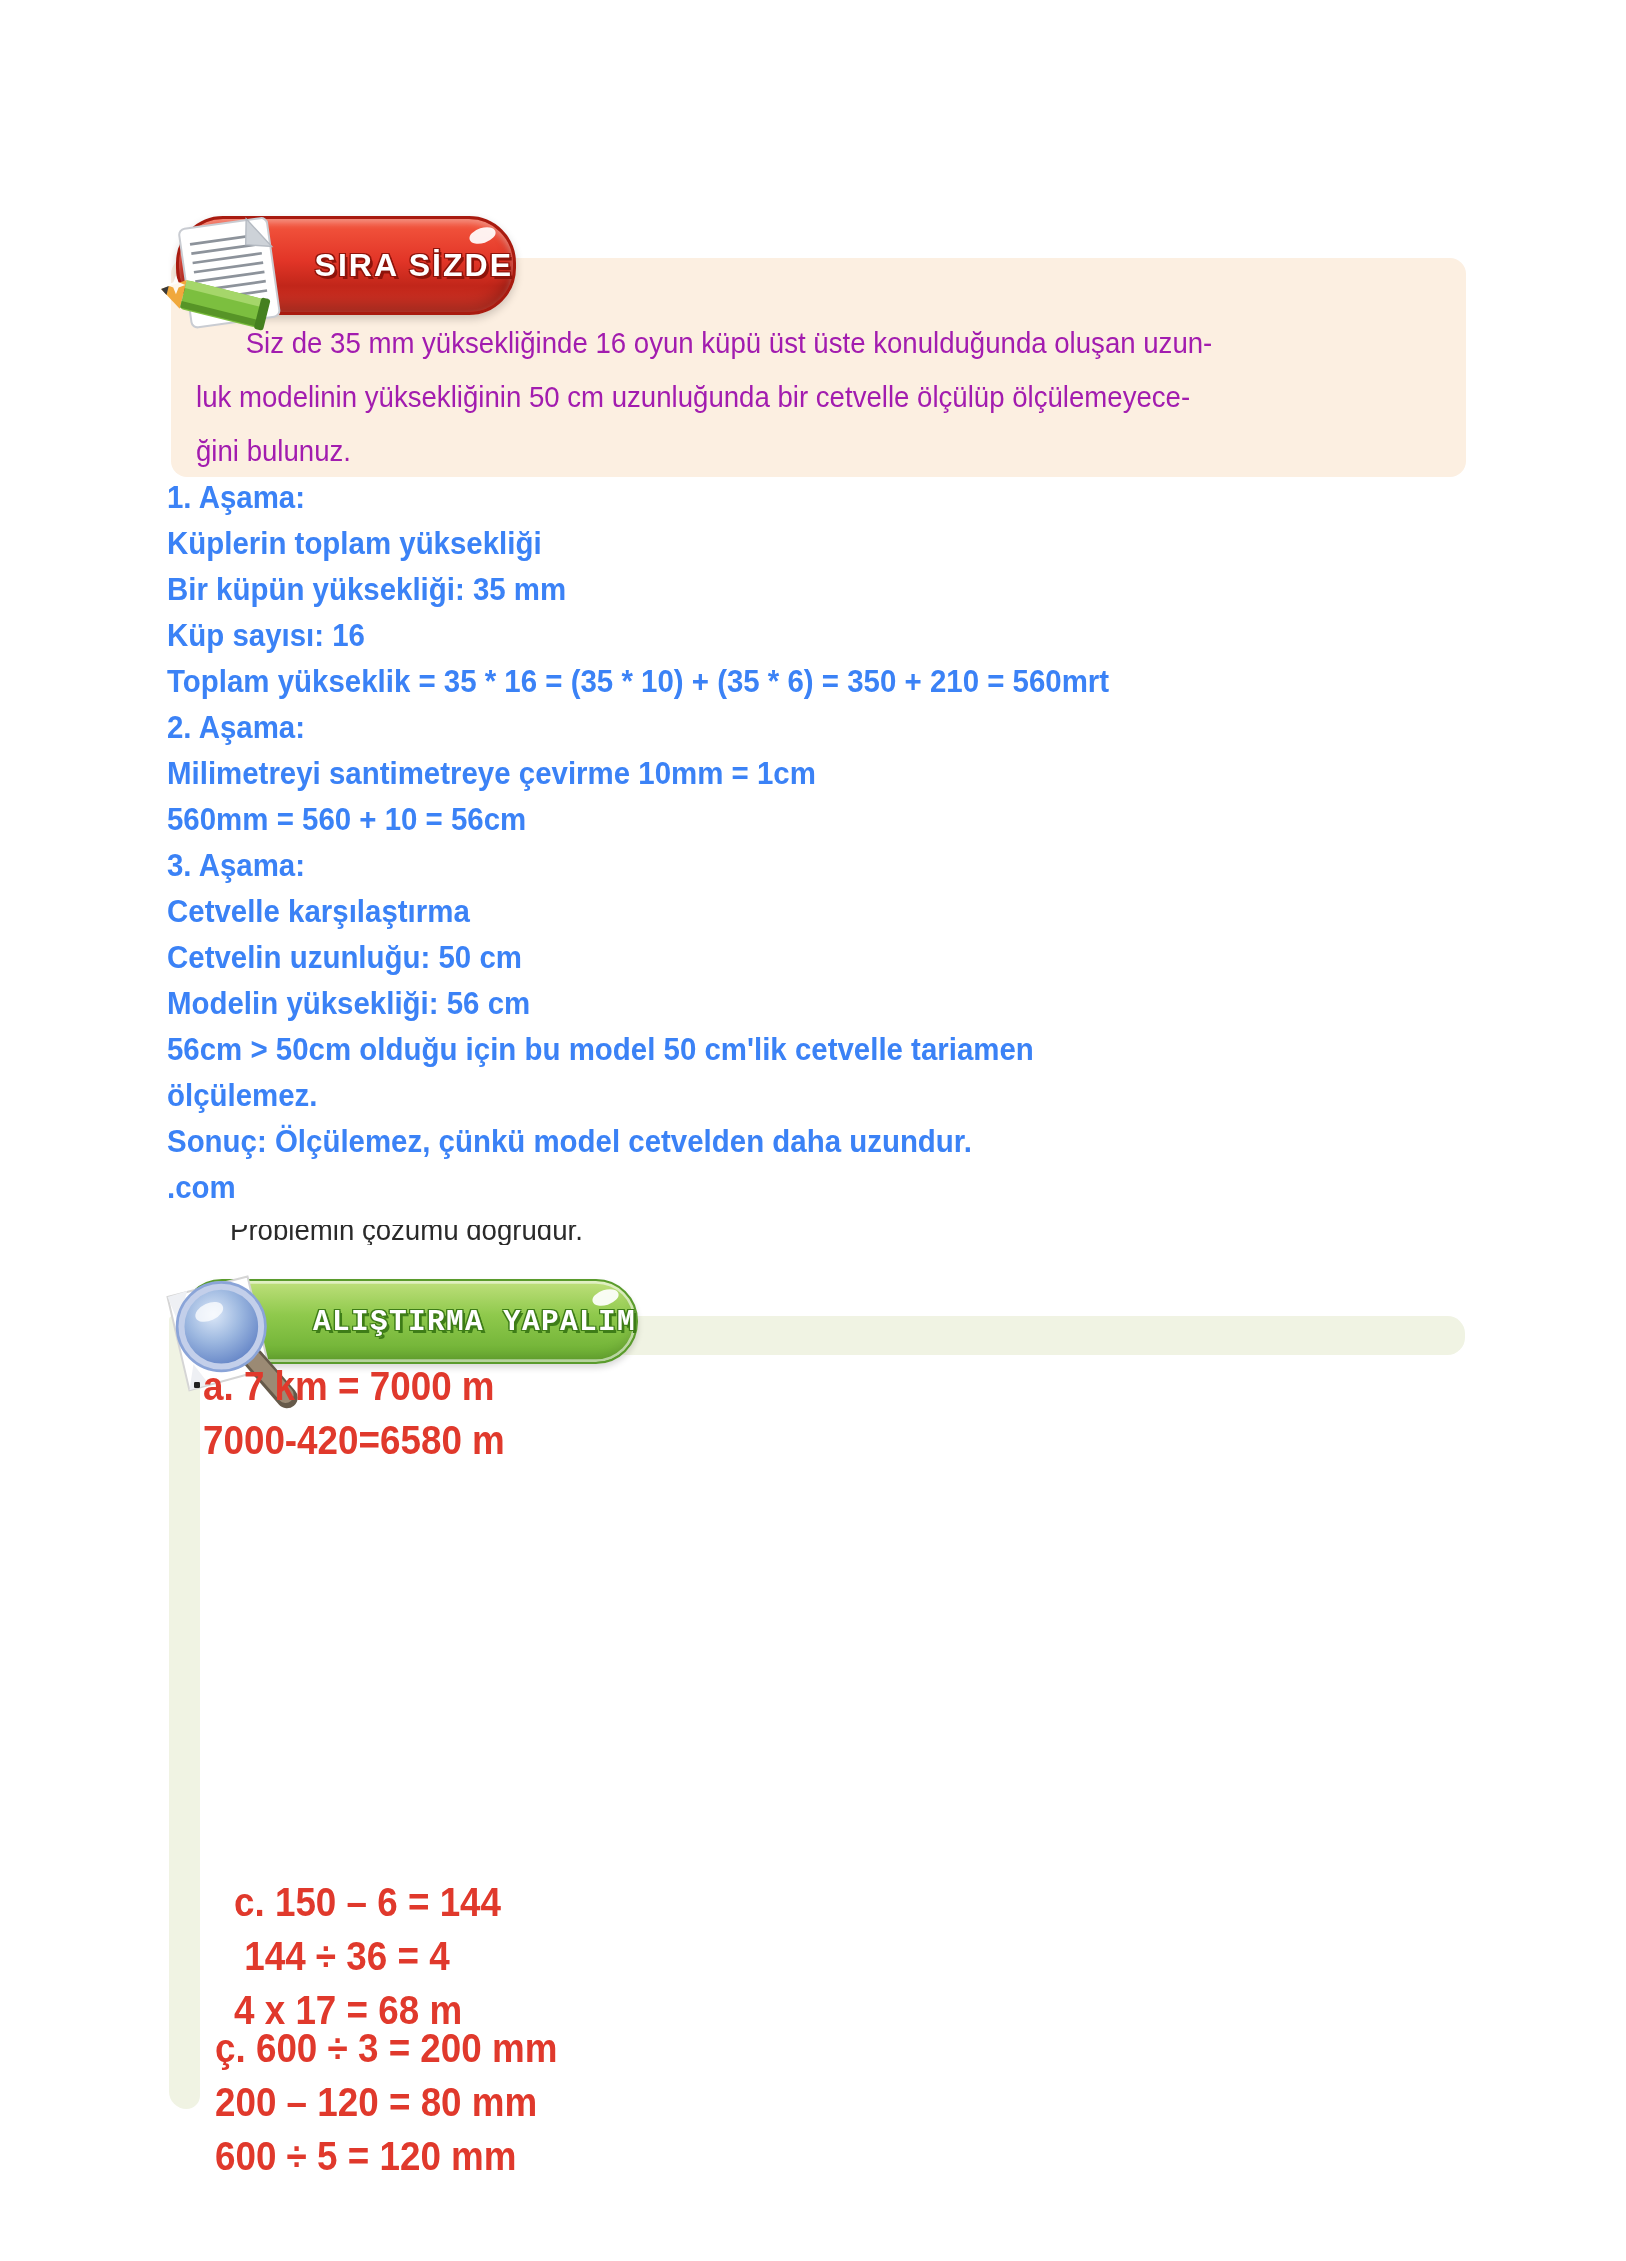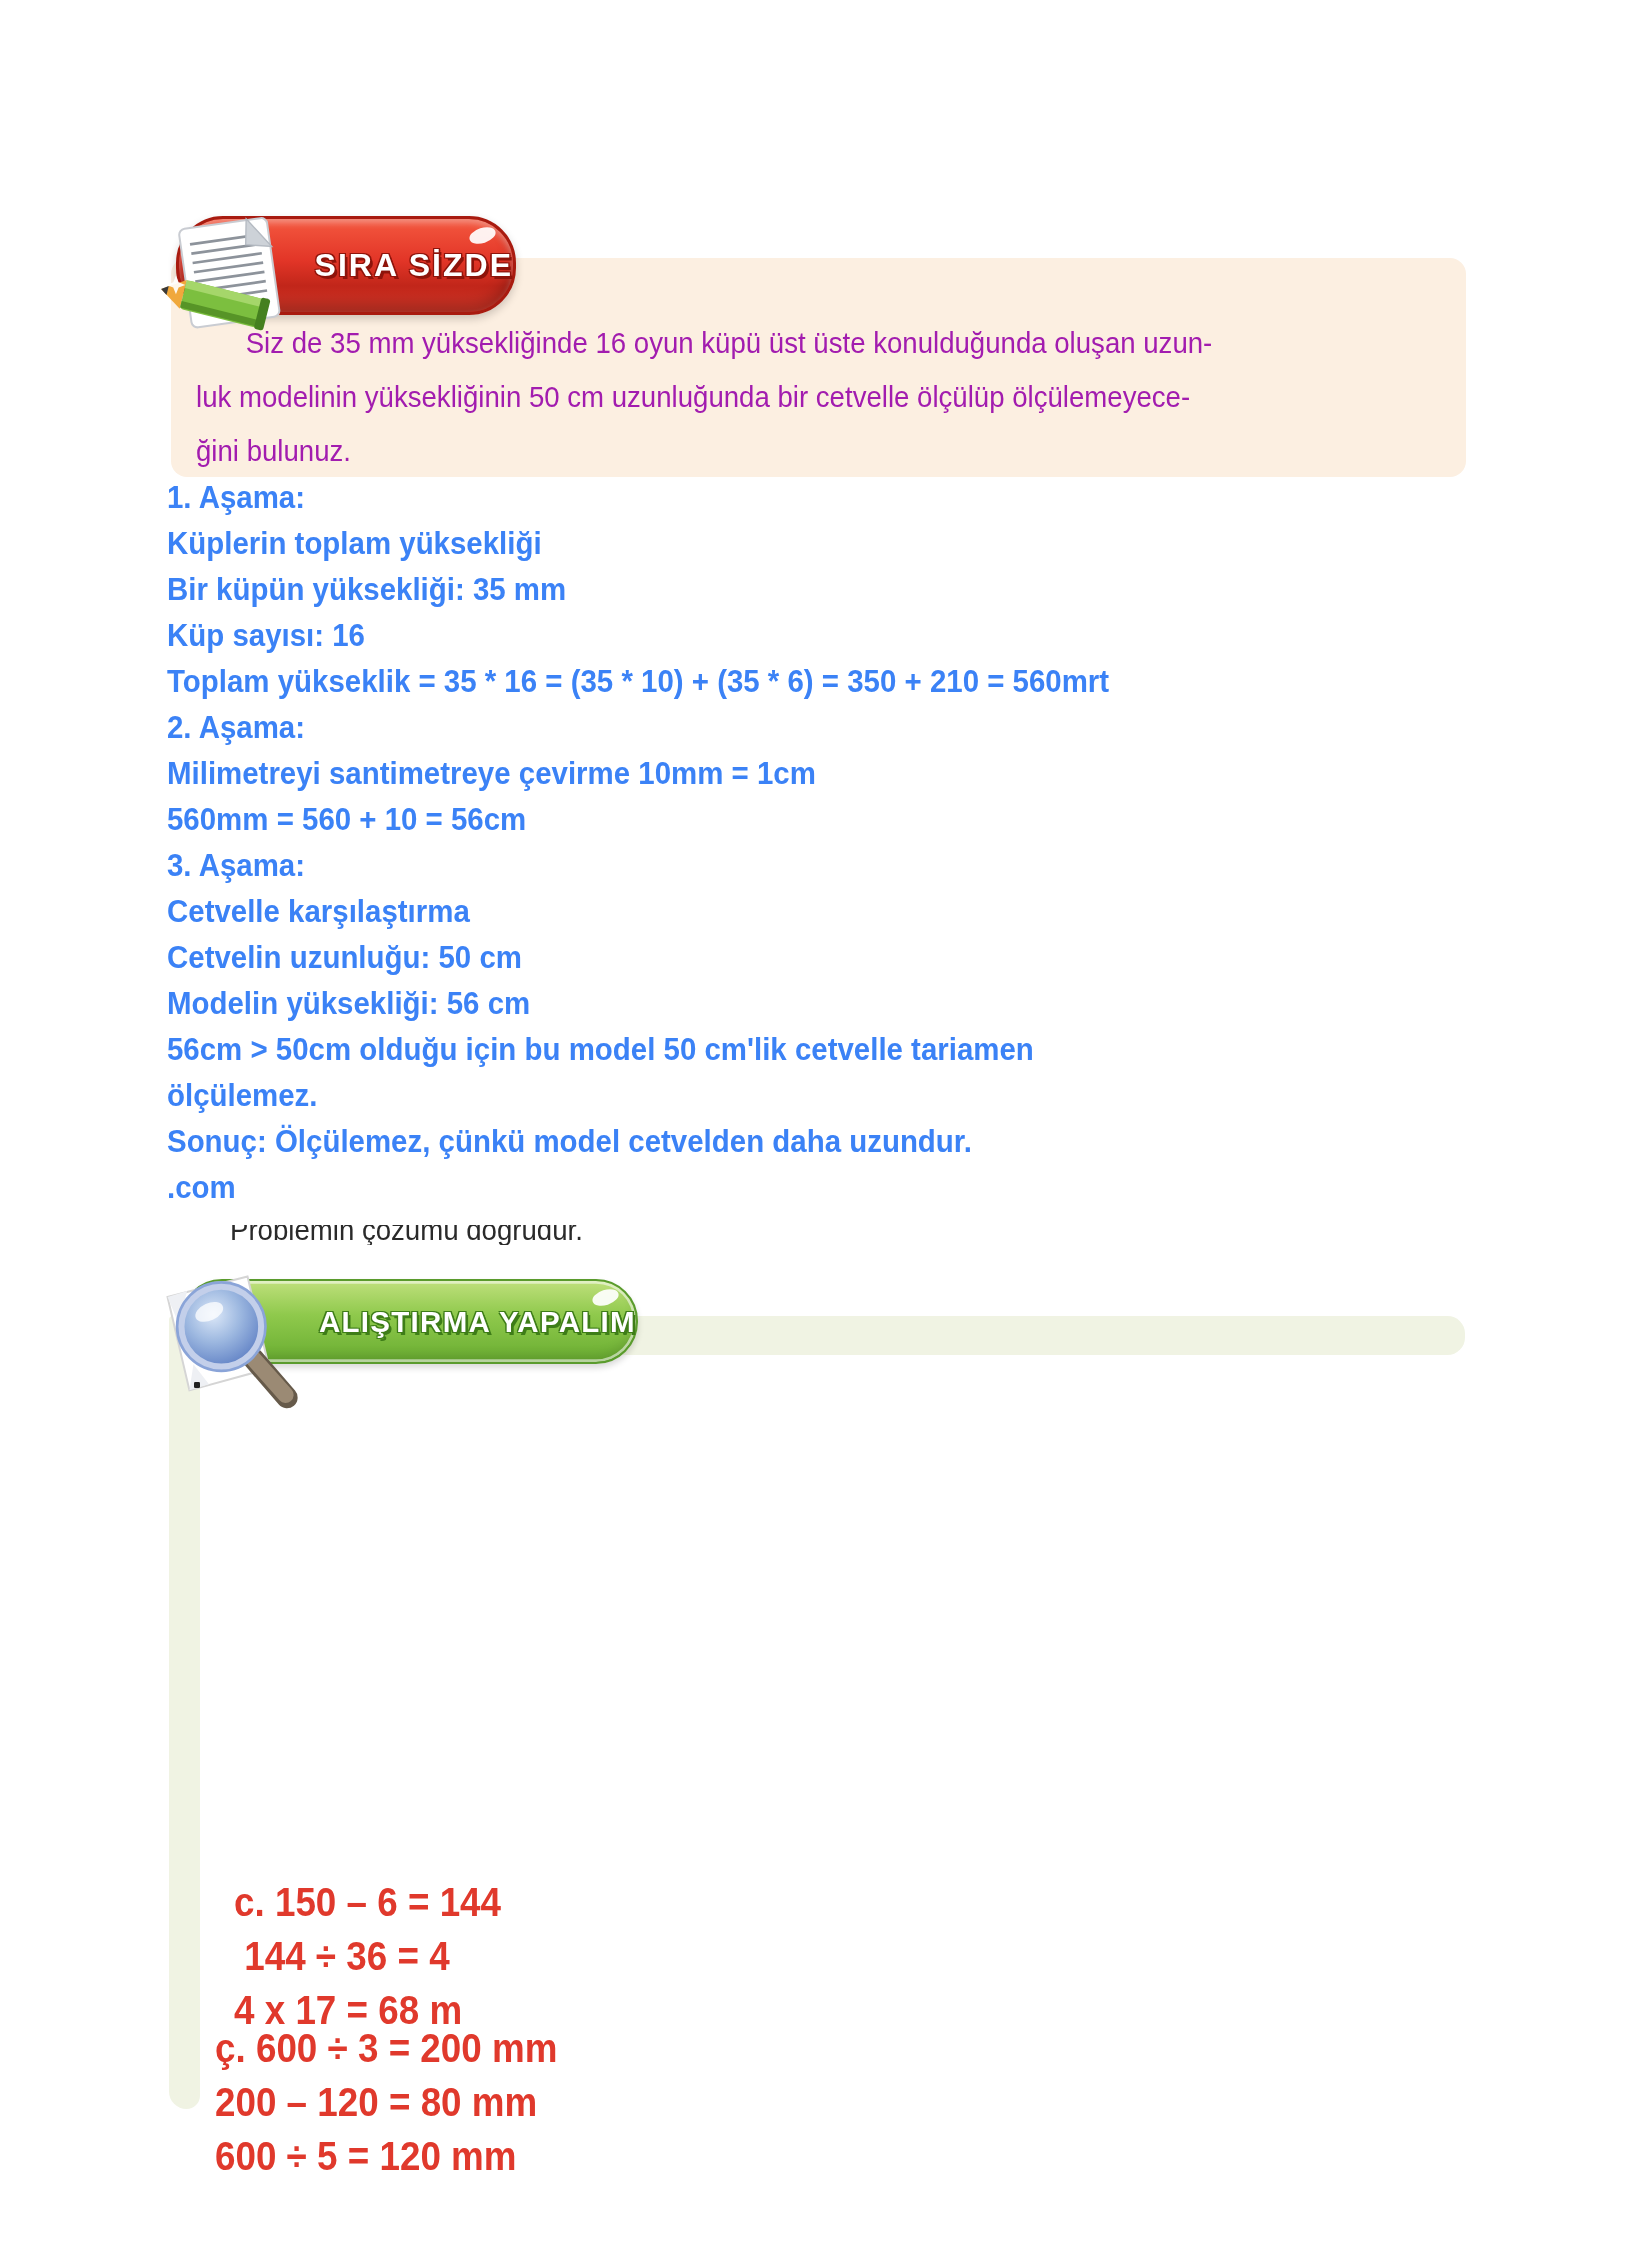--- a/index.html
+++ b/index.html
@@ -20,21 +20,21 @@
      background:linear-gradient(180deg,#f4583f 0%,#e23527 45%,#c1261a 72%,#d63829 100%);
      border:3.4px solid #a81b10;
      box-shadow:inset 0 4px 6.7px rgba(255,255,255,.35), inset 0 -8px 13.4px rgba(0,0,0,.25),
                 0 4px 8px rgba(0,0,0,.18);}
   .badge-red .badge-label{padding-left:81px;}
   .badge-green{left:180px;top:1279px;width:454px;height:81px;border-radius:42px;
      background:linear-gradient(180deg,#bfe07c 0%,#8fc94c 42%,#69ad31 100%);
      border:2.7px solid #5a9b2d;
      box-shadow:inset 0 0 0 2.7px rgba(255,255,255,.55), inset 0 -6.7px 10.7px rgba(0,0,0,.12),
                 0 4px 6.7px rgba(0,0,0,.15);}
-  .badge-green .badge-label{padding-left:87px;}
+  .badge-green .badge-label{padding-left:87px;font-family:Liberation Mono, monospace;}
   .badge-label{color:#ffffff;font-weight:bold;white-space:nowrap;}
   .badge-red .badge-label{font-size:32px;letter-spacing:2px;
      text-shadow:-1.3px -1.3px 0 #8e140b,1.3px -1.3px 0 #8e140b,-1.3px 1.3px 0 #8e140b,1.3px 1.3px 0 #8e140b,2.7px 3.4px 0 #8e140b;}
   .badge-green .badge-label{font-size:29.5px;letter-spacing:1.3px;
      text-shadow:-1.3px -1.3px 0 #3e7d18,1.3px -1.3px 0 #3e7d18,-1.3px 1.3px 0 #3e7d18,1.3px 1.3px 0 #3e7d18,2.7px 3.4px 0 #3e7d18;}
   .badge .gloss-dot{position:absolute;right:17.5px;top:9.4px;width:27px;height:14.8px;
      background:rgba(255,255,255,.92);border-radius:50%;transform:rotate(-18deg);}
 
   .badge-icon{position:absolute;pointer-events:none;}
   .icon-notebook{left:153px;top:211px;width:152px;height:129px;}
@@ -151,20 +151,24 @@
     </g>
     <line x1="150" y1="146" x2="200" y2="204" stroke="#665a4a" stroke-width="32" stroke-linecap="round"></line>
     <line x1="150" y1="146" x2="198" y2="200" stroke="#9b8a74" stroke-width="24" stroke-linecap="round"></line>
     <circle cx="102" cy="98" r="60" fill="url(#lensGrad)" stroke="#c3cfea" stroke-width="10"></circle>
     <circle cx="102" cy="98" r="66" fill="none" stroke="#8aa4d8" stroke-width="4"></circle>
     <ellipse cx="84" cy="76" rx="22" ry="13" fill="#ffffff" opacity=".75" transform="rotate(-24 84 76)"></ellipse>
   </svg>
 
   <div class="bullet-dot"></div>
 
+  <div class="ex-group ex-a">
+    <div class="xline cond">a. 7 km = 7000 m</div>
+    <div class="xline cond">7000-420=6580 m</div>
+  </div>
 
 
   <div class="ex-group ex-c">
     <div class="xline cond">c. 150 – 6 = 144</div>
     <div class="xline cond"> 144 ÷ 36 = 4</div>
     <div class="xline cond">4 x 17 = 68 m</div>
   </div>
 
   <div class="ex-group ex-cc">
     <div class="xline cond">ç. 600 ÷ 3 = 200 mm</div>

